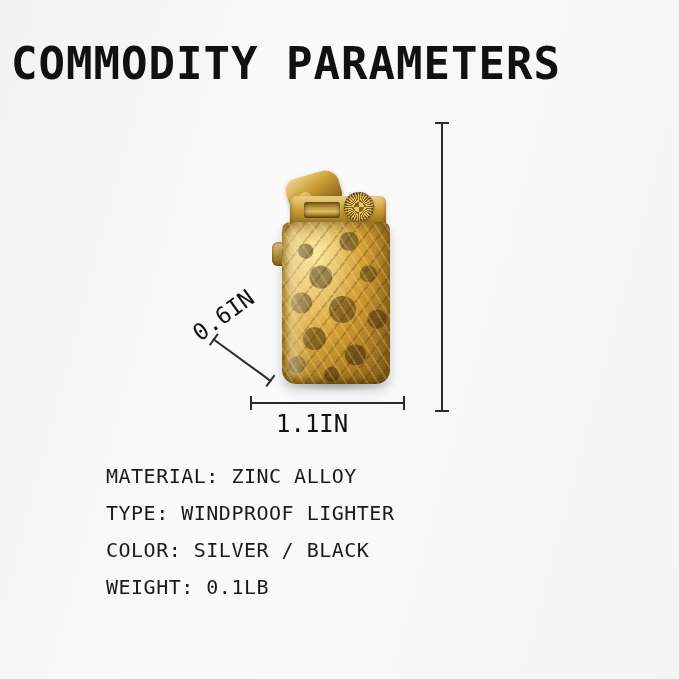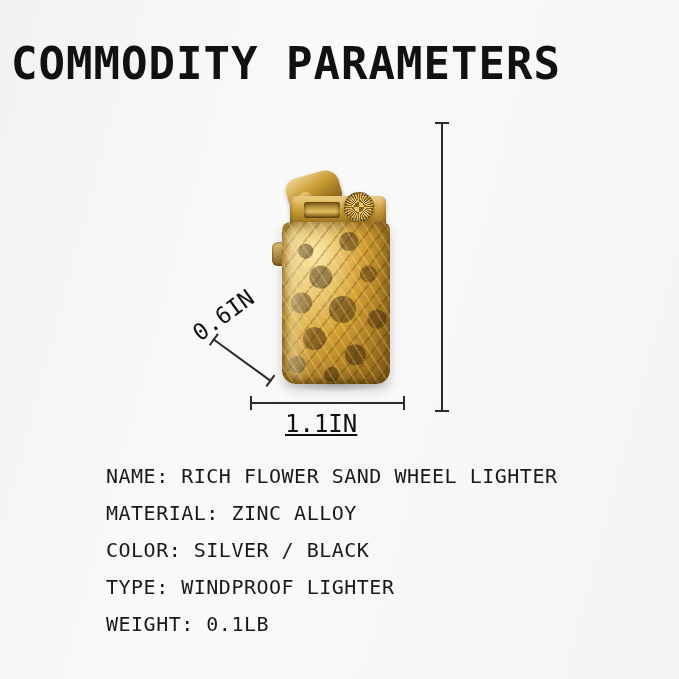--- a/index.html
+++ b/index.html
@@ -223,26 +223,25 @@
     top: -6px;
     width: 2px;
     height: 14px;
     background: #2b2b2b;
   }
   .dim-bottom-line::before { left: 0; }
   .dim-bottom-line::after  { right: 0; }
 
   .dim-width-label {
     position: absolute;
-    left: 90px;
+    left: 81px;
     top: 300px;
     font-size: 24px;
     color: #111;
     white-space: nowrap;
-    text-decoration: underline;
   }
 
   .dim-depth-line {
     position: absolute;
     left: 18px;
     top: 228px;
     width: 72px;
     height: 2px;
     background: #2b2b2b;
     transform: rotate(36deg);
@@ -311,20 +310,19 @@
     <div class="dim-right-line"></div>
 
     <div class="dim-bottom-line"></div>
     <div class="dim-width-label">1.1IN</div>
 
     <div class="dim-depth-line"></div>
     <div class="dim-depth-label">0.6IN</div>
   </div>
 
   <div class="specs">
-    <div class="spec-row">NAME:  RICH FLOWER SAND WHEEL LIGHTER</div>
     <div class="spec-row">MATERIAL:  ZINC ALLOY</div>
+    <div class="spec-row">TYPE:  WINDPROOF LIGHTER</div>
     <div class="spec-row">COLOR:  SILVER / BLACK</div>
-    <div class="spec-row">TYPE:  WINDPROOF LIGHTER</div>
     <div class="spec-row">WEIGHT:  0.1LB</div>
   </div>
 
 </div>
 
 </body></html>

